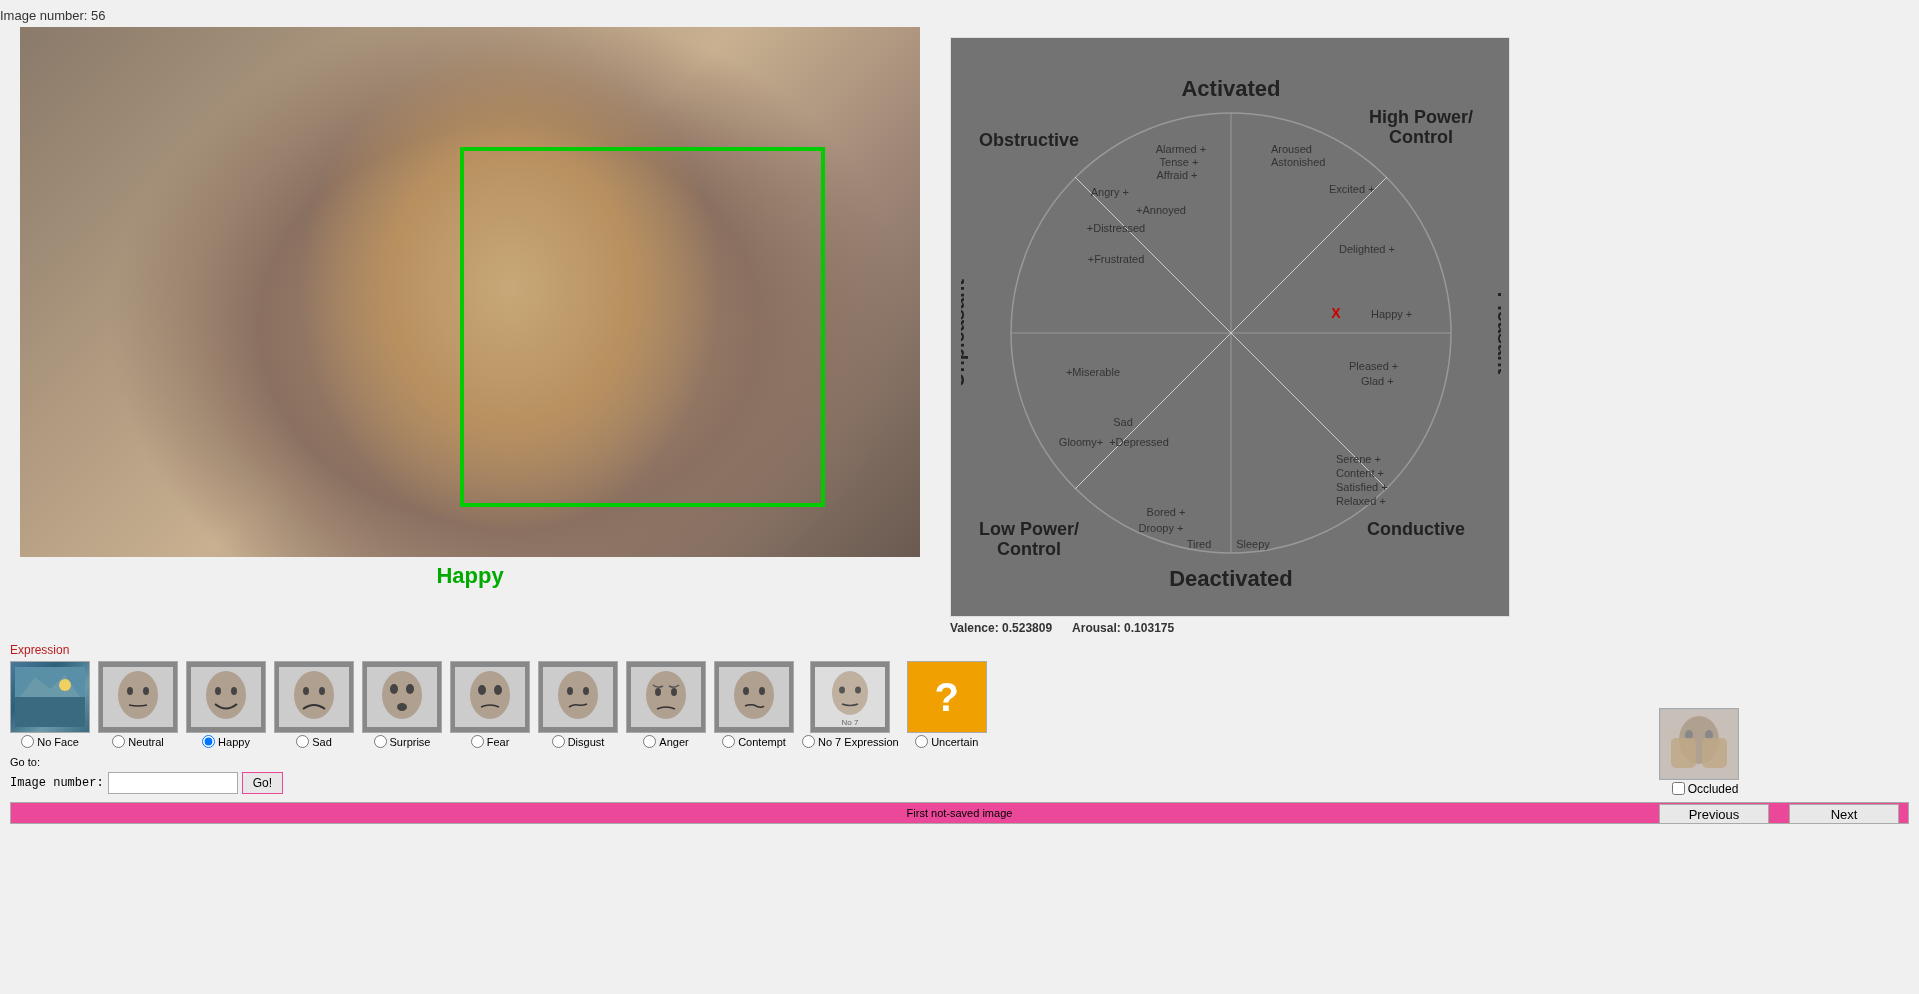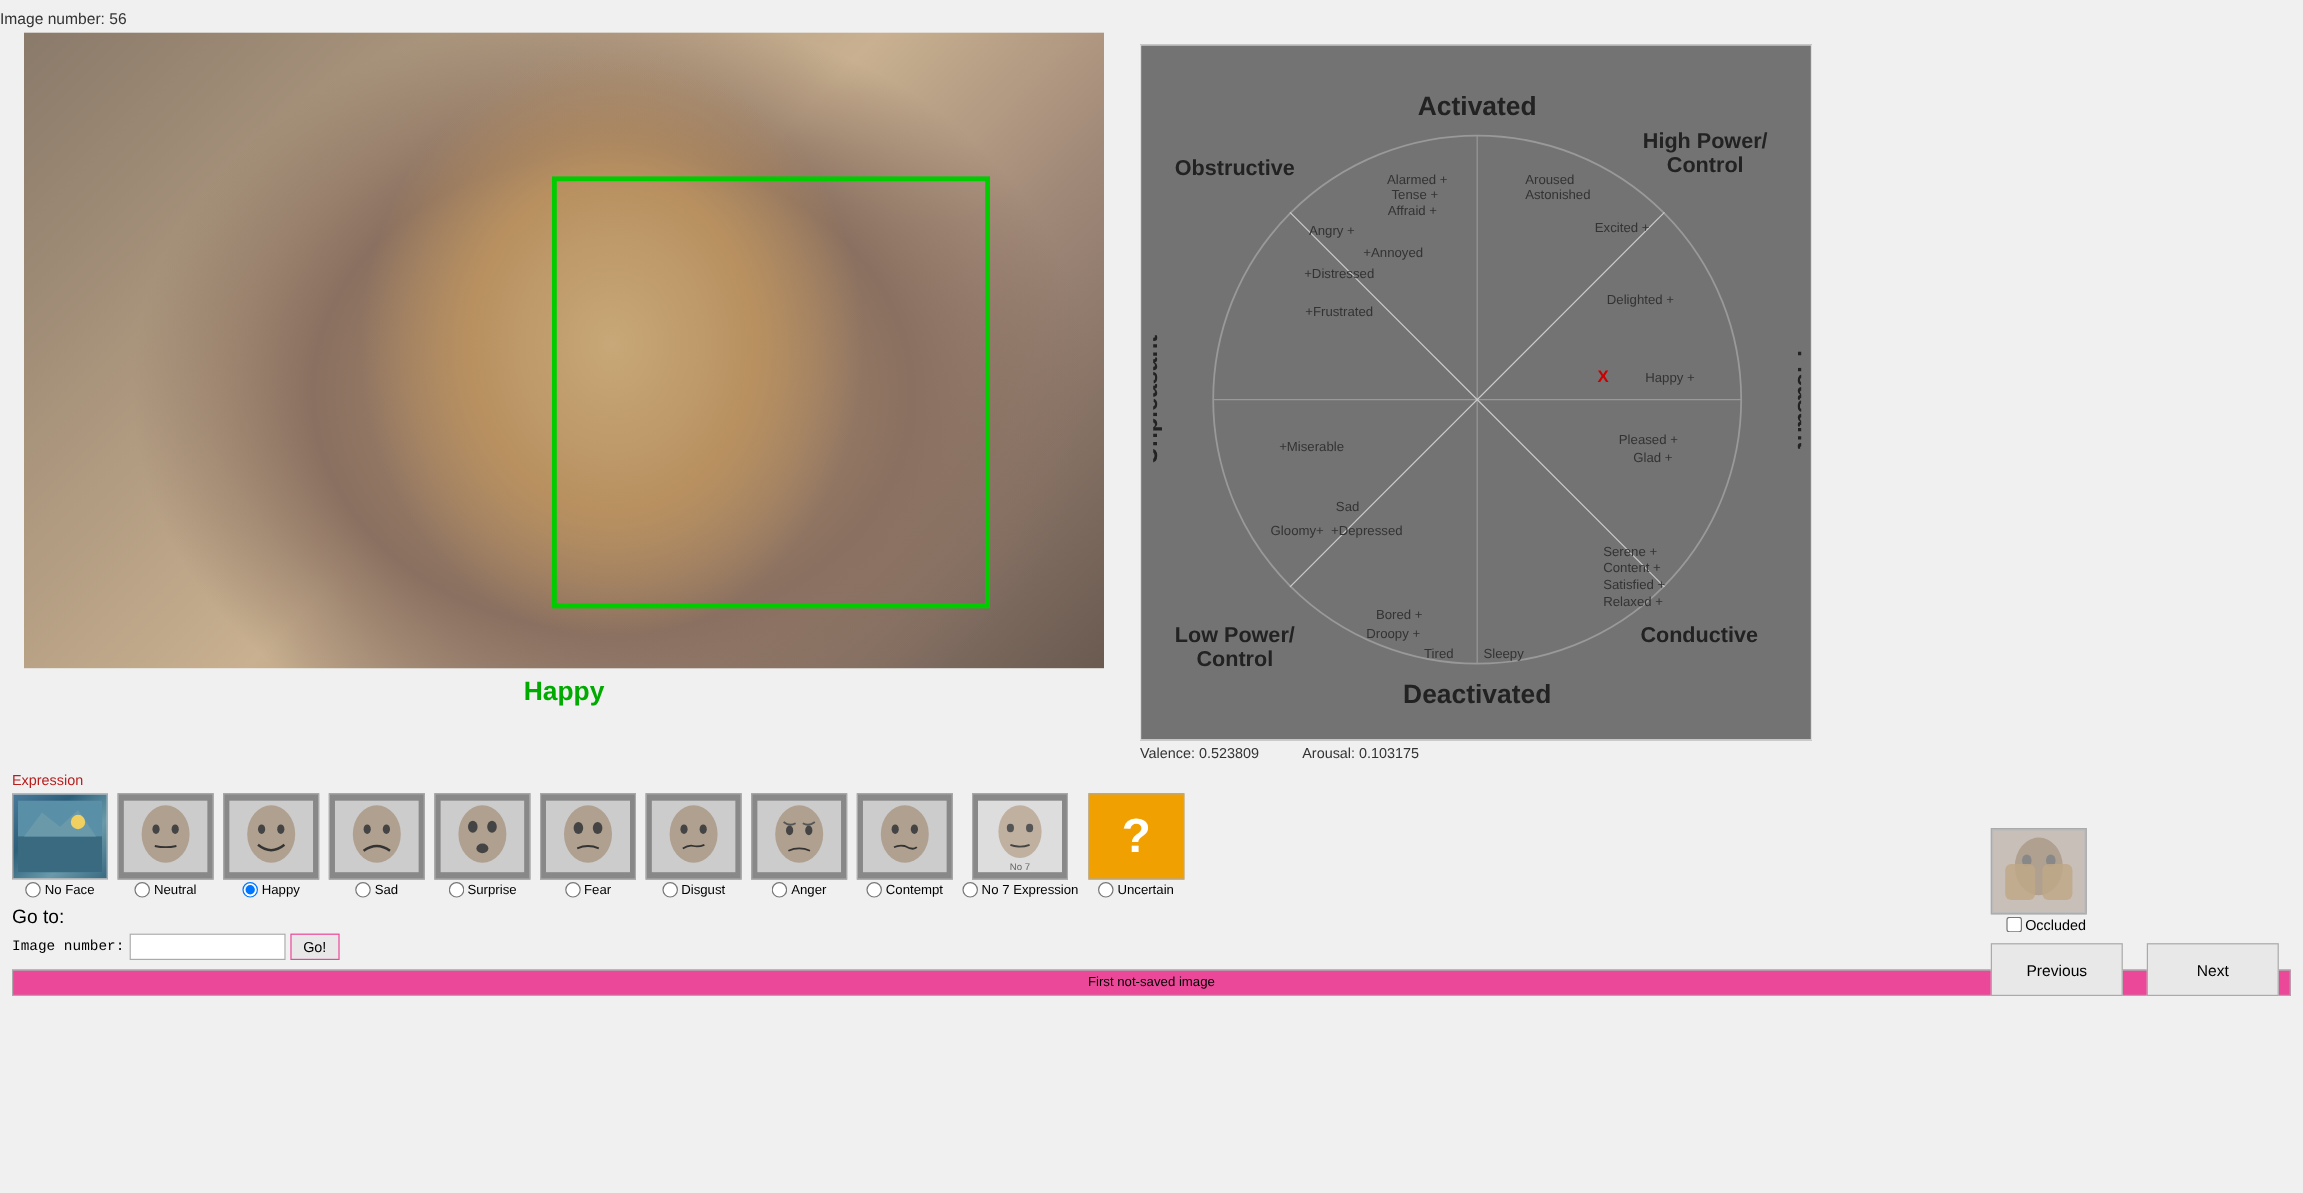--- a/index.html
+++ b/index.html
@@ -134,21 +134,21 @@
       gap: 3px;
       font-size: 11px;
     }
     .radio-label input { margin: 0; }
     .goto-row {
       margin-top: 8px;
       display: flex;
       flex-direction: column;
       gap: 4px;
     }
-    .goto-label { font-size: 16px; }
+    .goto-label { font-size: 11px; }
     .imgnum-row {
       display: flex;
       align-items: center;
       gap: 4px;
     }
     .imgnum-label { font-size: 12px; font-family: Liberation Mono, monospace; }
     .imgnum-input {
       width: 130px;
       height: 22px;
       border: 1px solid #aaa;
@@ -168,21 +168,21 @@
       height: 22px;
       padding: 0 8px;
       font-size: 11px;
       cursor: pointer;
       background: #ec4899;
       border: 1px solid #aaa;
       margin-top: 4px;
     }
     .nav-btn {
       width: 110px;
-      height: 44px;
+      height: 20px;
       background: #e8e8e8;
       border: 1px solid #aaa;
       font-size: 13px;
       cursor: pointer;
     }
     .occluded-check-row {
       display: flex;
       align-items: flex-start;
       gap: 3px;
       font-size: 12px;
@@ -284,21 +284,21 @@
         <text x="375" y="443" text-anchor="start" font-size="11" fill="#333">Satisfied +</text>
         <text x="375" y="457" text-anchor="start" font-size="11" fill="#333">Relaxed +</text>
 
         <text x="205" y="468" text-anchor="middle" font-size="11" fill="#333">Bored +</text>
         <text x="200" y="484" text-anchor="middle" font-size="11" fill="#333">Droopy +</text>
 
         <text x="238" y="500" text-anchor="middle" font-size="11" fill="#333">Tired</text>
         <text x="292" y="500" text-anchor="middle" font-size="11" fill="#333">Sleepy</text>
       </svg>
     </div>
-    <div style="display:flex; gap:36px; margin-top:4px;">
+    <div style="display:flex; gap:20px; margin-top:4px;font-weight:bold;">
       <span style="font-size:12px;color:#333;">Valence: 0.523809</span>
       <span style="font-size:12px;color:#333;">Arousal: 0.103175</span>
     </div>
   </div>
 </div>
 
 <div class="bottom-section">
   <div class="expression-label">Expression</div>
   <div class="bottom-wrapper">
     <div class="bottom-left">

